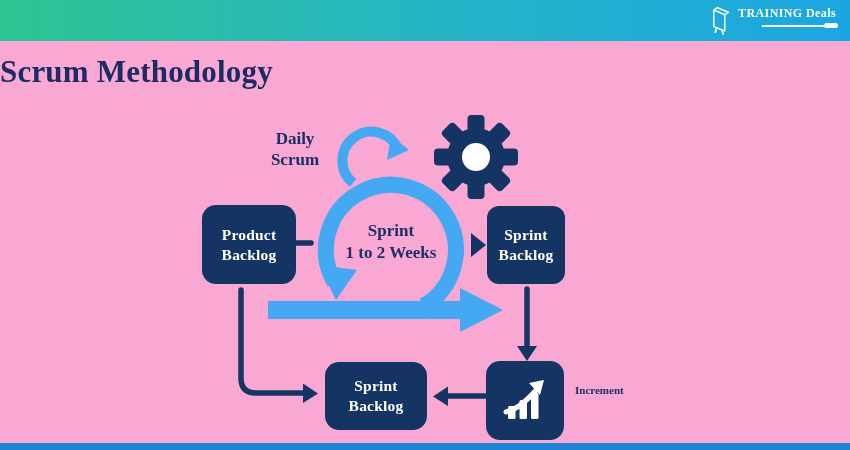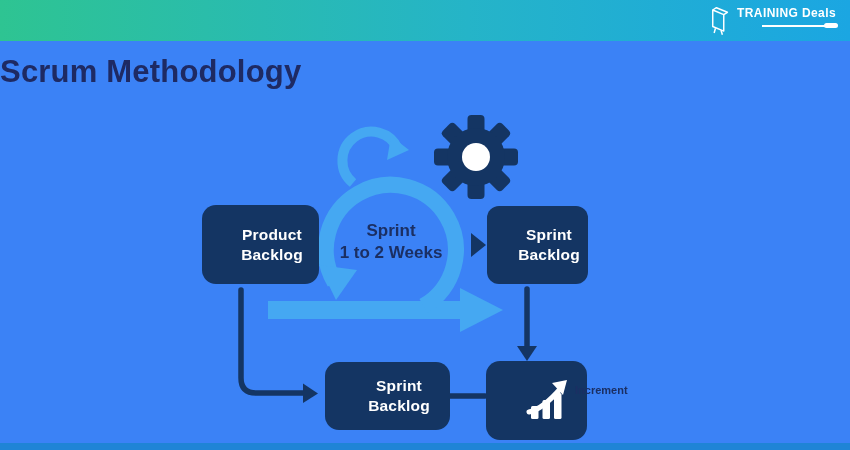--- a/index.html
+++ b/index.html
@@ -1,36 +1,36 @@
 <!DOCTYPE html>
 <html><head>
 <meta charset="utf-8">
 <style>
   html,body{margin:0;padding:0;background:#ffffff;}
-  .canvas{position:relative;width:850px;height:450px;overflow:hidden;background:#3b82f6;
-          font-family:Liberation Sans, sans-serif;}
+  .canvas{position:relative;width:850px;height:450px;overflow:hidden;background:#f9a8d4;
+          font-family:Liberation Serif, serif;}
   
   .header{position:absolute;left:0;top:0;width:850px;height:41px;
           background:linear-gradient(90deg,#2ec492 0%,#25b4c8 55%,#1ba6e2 100%);}
   .logo{position:absolute;top:6px;right:14px;display:flex;align-items:flex-start;gap:5px;color:#ffffff;}
   .logo-col{display:flex;flex-direction:column;align-items:flex-end;}
   .logo-text{font-size:12px;font-weight:700;letter-spacing:.4px;white-space:nowrap;line-height:14px;}
   .logo-text .light{font-weight:600;}
   .logo-underline{position:relative;width:74px;height:6px;margin-top:3px;}
   .logo-underline .rule{position:absolute;left:0;top:2px;width:74px;height:1.5px;background:#ffffff;}
   .logo-underline .pill{position:absolute;right:-2px;top:0;width:14px;height:5px;border-radius:3px;background:#ffffff;}
   
   .title{position:absolute;left:0;top:54px;width:850px;margin:0;text-align:left;
          font-size:31px;font-weight:800;color:#1e2a63;letter-spacing:.2px;}
   
   .overlay{position:absolute;left:0;top:0;}
   
   .nbox{position:absolute;background:#143563;border-radius:14px;color:#ffffff;
         display:flex;flex-direction:column;align-items:center;justify-content:center;
-        font-size:15.5px;font-weight:700;line-height:20px;text-align:center;letter-spacing:.2px;padding-left:23px;}
+        font-size:15.5px;font-weight:700;line-height:20px;text-align:center;letter-spacing:.2px;}
   .box-product{left:202px;top:205px;width:94px;height:79px;}
   .box-sprint-right{left:487px;top:206px;width:78px;height:78px;border-radius:12px;}
   .box-sprint-bottom{left:325px;top:362px;width:102px;height:68px;}
   .box-increment{left:486px;top:361px;width:78px;height:79px;}
   
   .lbl{position:absolute;color:#1b2f63;font-weight:700;}
   .daily{left:258px;top:128px;width:74px;text-align:center;font-size:17px;line-height:21px;}
   .sprint-text{left:316px;top:220px;width:150px;text-align:center;font-size:17px;line-height:22px;color:#1b2f63;}
   .increment-lbl{left:575px;top:384px;font-size:11px;}
   
@@ -89,20 +89,24 @@
     <line x1="297" y1="243" x2="311" y2="243" stroke="#143563" stroke-width="5.5" stroke-linecap="round"></line>
     <polygon points="471,233 471,257 486,245" fill="#143563"></polygon>
     <line x1="527" y1="289" x2="527" y2="348" stroke="#143563" stroke-width="5.5" stroke-linecap="round"></line>
     <polygon points="517,346 537,346 527,361" fill="#143563"></polygon>
     <path d="M 241 290 L 241 378 Q 241 393 256 393 L 303 393" fill="none" stroke="#143563" stroke-width="5.5" stroke-linecap="round"></path>
     <polygon points="303,383.5 303,403 318,393.5" fill="#143563"></polygon>
     <line x1="485" y1="396" x2="447" y2="396" stroke="#143563" stroke-width="5.5" stroke-linecap="round"></line>
     <polygon points="448,386.5 448,406 433,396.5" fill="#143563"></polygon>
   </svg>
 
+  <div class="lbl daily">
+    <span style="display:block">Daily</span>
+    <span style="display:block">Scrum</span>
+  </div>
 
   <div class="lbl sprint-text">
     <span style="display:block">Sprint</span>
     <span style="display:block">1 to 2 Weeks</span>
   </div>
 
   <div class="nbox box-product">
     <span>Product</span>
     <span>Backlog</span>
   </div>

